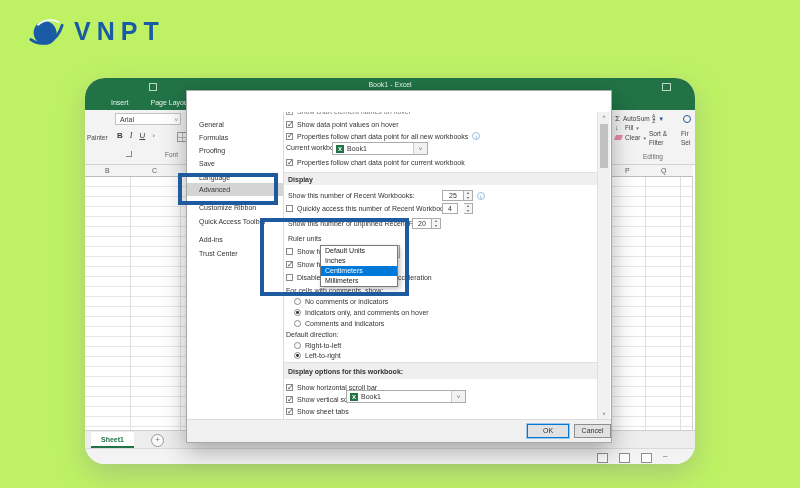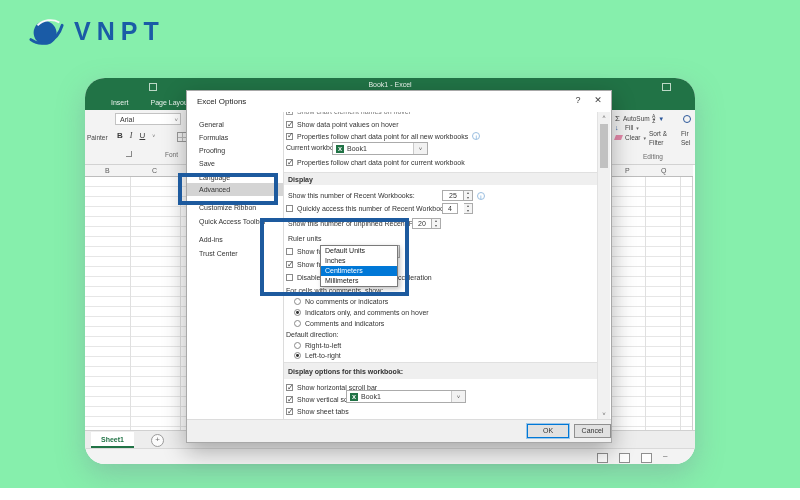--- a/index.html
+++ b/index.html
@@ -1,16 +1,16 @@
 <!DOCTYPE html>
 <html><head>
 <meta charset="utf-8">
 <style>
   html,body{margin:0;padding:0;}
-  #canvas{position:relative;width:800px;height:488px;background:#86efac;font-family:"Liberation Sans",sans-serif;overflow:hidden;}
+  #canvas{position:relative;width:800px;height:488px;background:#bef264;font-family:"Liberation Sans",sans-serif;overflow:hidden;}
   .abs{position:absolute;}
 
   
   .logo{left:28px;top:12px;display:flex;align-items:center;gap:8px;}
   .logo-text{font-size:25px;font-weight:bold;color:#1a5ba6;letter-spacing:6px;}
 
   
   .card{left:85px;top:78px;width:610px;height:386px;background:#fff;border-radius:20px;box-shadow:0 10px 28px rgba(120,130,145,.35);overflow:hidden;}
   .titlebar{left:0;top:0;width:610px;height:17px;background:#217346;}
   .titlebar .title{position:absolute;left:0;right:0;top:3px;text-align:center;color:#eaf4ec;font-size:7px;}
@@ -181,25 +181,20 @@
     </div>
     <div class="abs statusbar">
       <span class="view-ic" style="left:512px;"></span>
       <span class="view-ic" style="left:534px;"></span>
       <span class="view-ic" style="left:556px;"></span>
       <span class="zoom-minus" style="left:578px;">–</span>
     </div>
   </div>
 
   <div class="abs dialog">
-    <div class="dtitle">
-      <span class="t">Excel Options</span>
-      <span class="dbtn" style="right:26px;">?</span>
-      <span class="dbtn" style="right:6px;">✕</span>
-    </div>
 
     <div class="dnav">
       <span class="nav-item" style="top:6px;">General</span>
       <span class="nav-item" style="top:19px;">Formulas</span>
       <span class="nav-item" style="top:32px;">Proofing</span>
       <span class="nav-item" style="top:45px;">Save</span>
       <span class="nav-item" style="top:59px;">Language</span>
       <span class="nav-item sel" style="top:71px;">Advanced</span>
       <span class="nav-item" style="top:89px;">Customize Ribbon</span>
       <span class="nav-item" style="top:103px;">Quick Access Toolbar</span>

